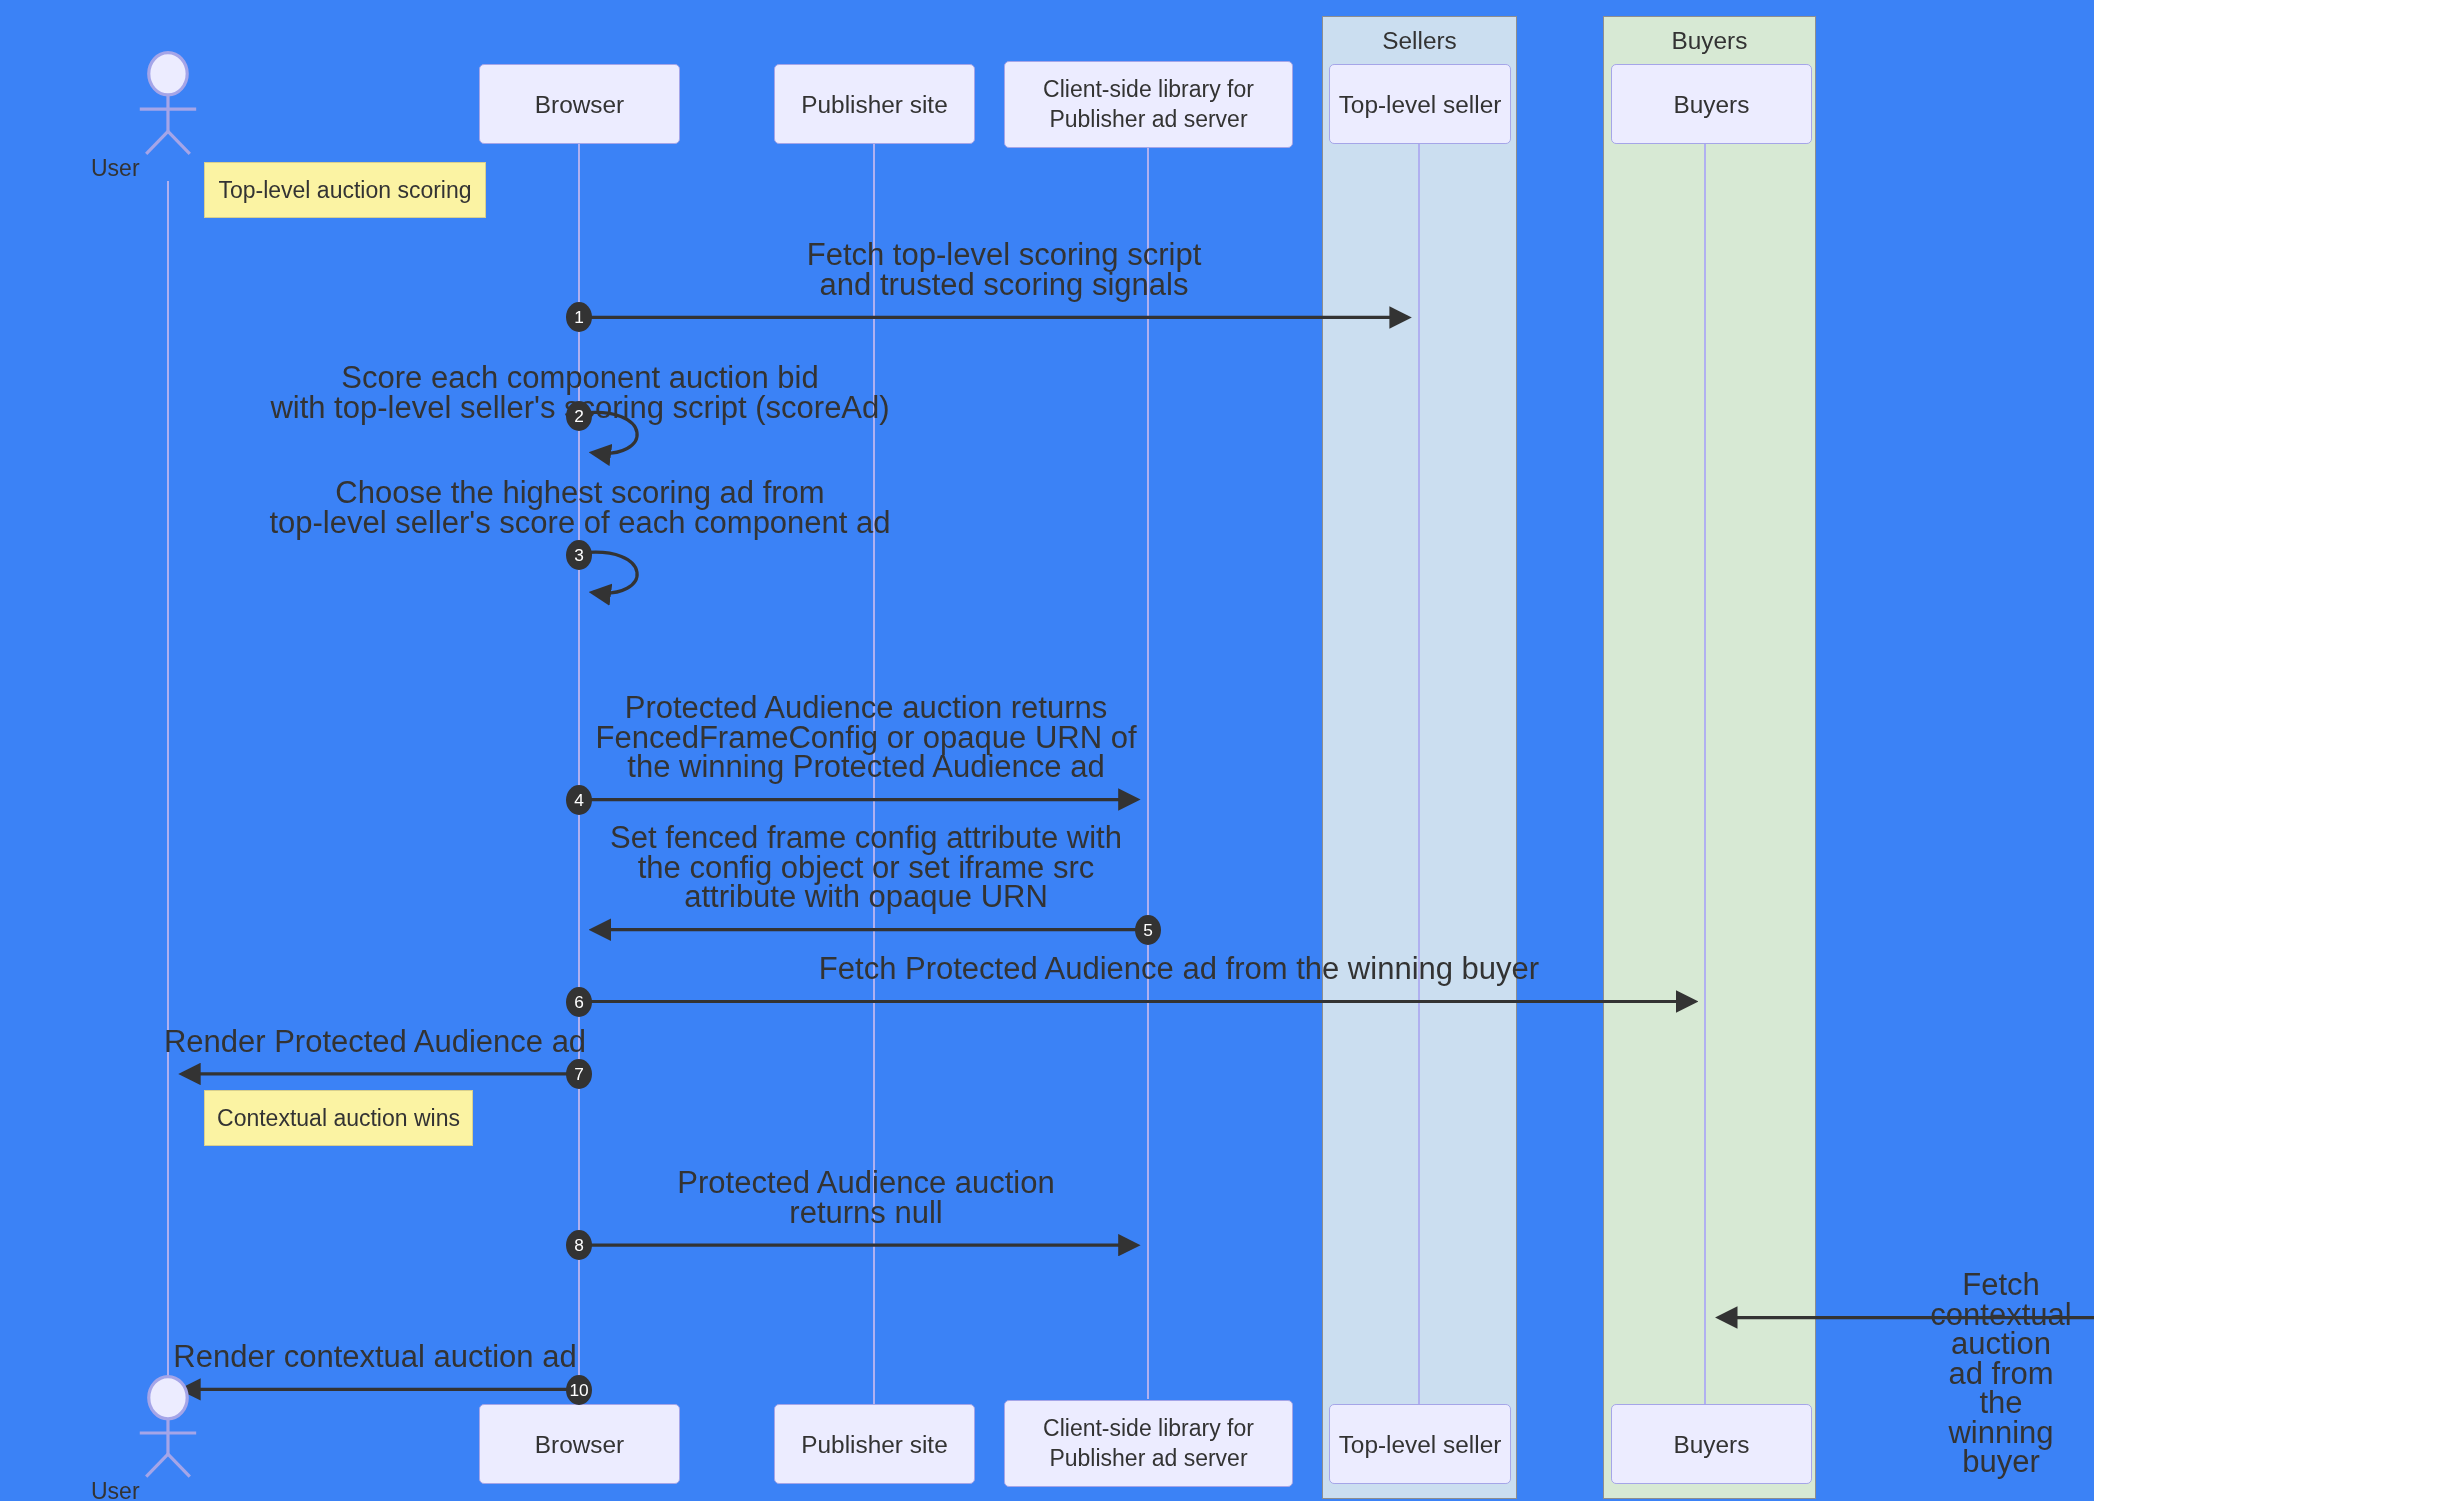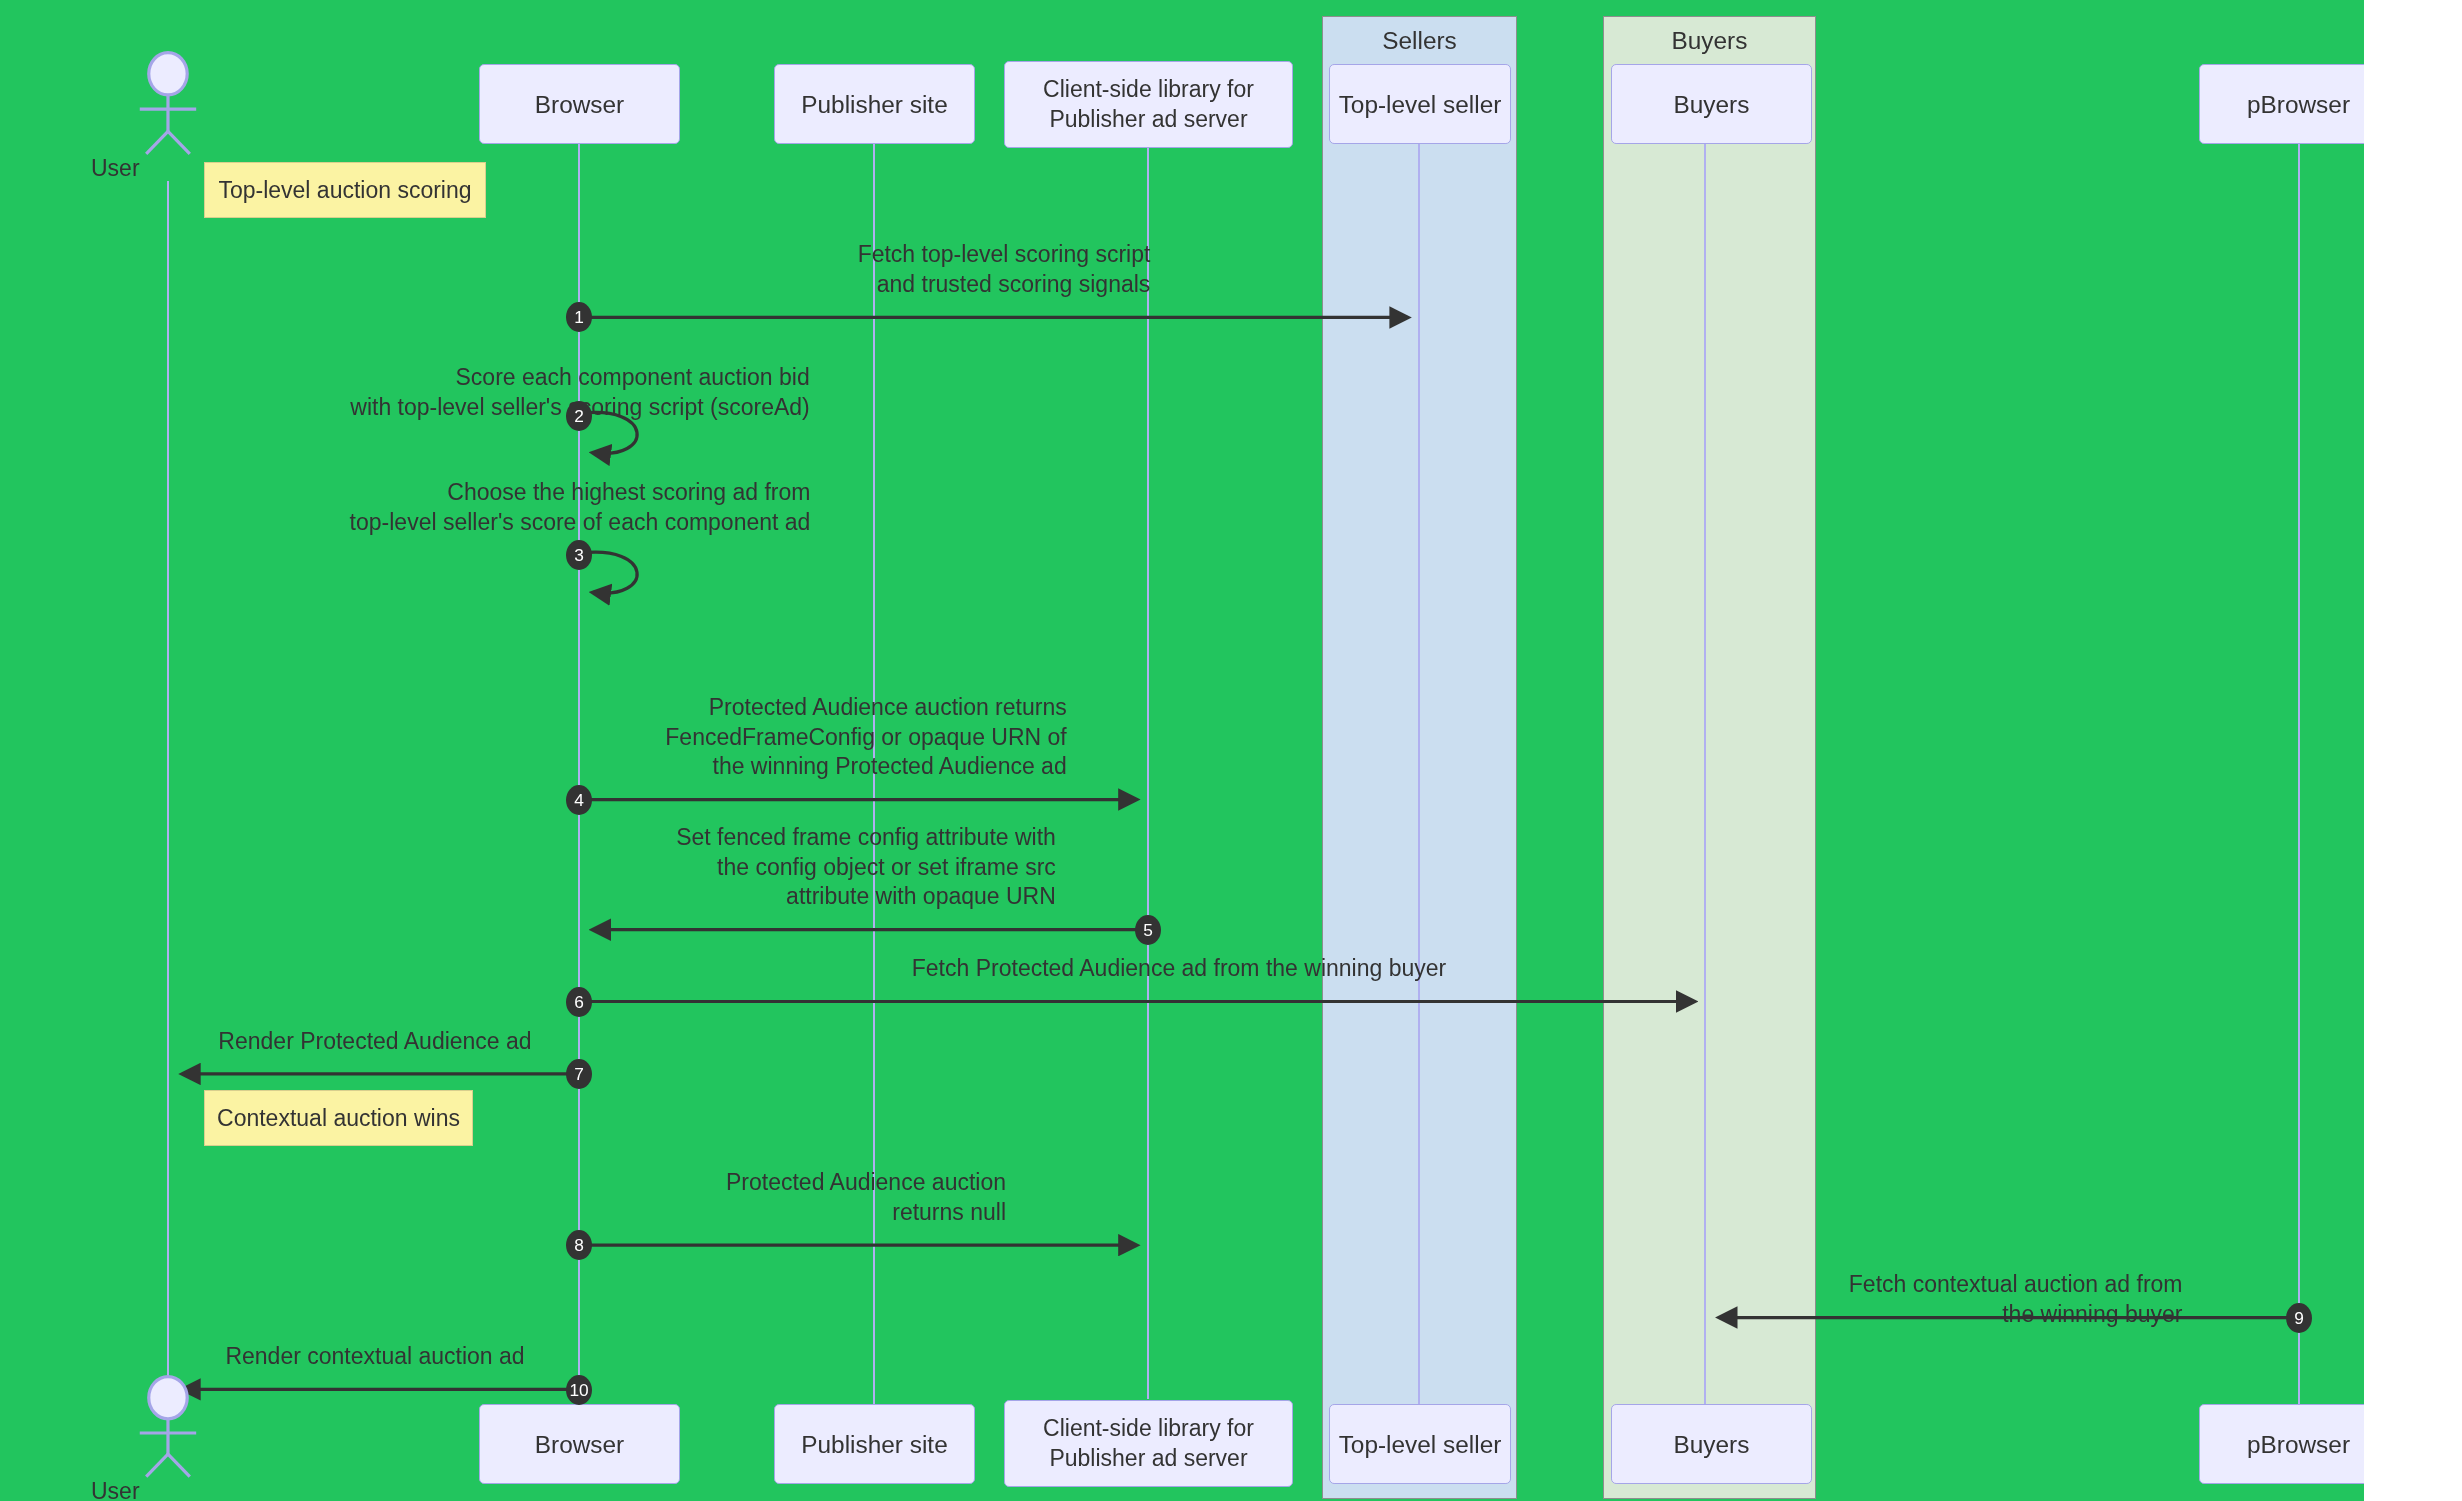--- a/index.html
+++ b/index.html
@@ -1,31 +1,31 @@
 <!DOCTYPE html>
 <html style="font-size:10.3px"><head>
 <meta charset="utf-8">
 <style>
   html,body{margin:0;padding:0;background:#ffffff;}
-  #canvas{position:relative;width:2364px;height:1501px;background:#22c55e;
+  #canvas{position:relative;width:2094px;height:1501px;background:#3b82f6;
           font-family:"Liberation Sans","DejaVu Sans",sans-serif;color:#333333;overflow:hidden;}
   .group{position:absolute;border:1.3px solid #8e8e8e;box-sizing:border-box;}
   .group-label{position:absolute;left:0;top:10.3px;width:100%;text-align:center;
                font-size:24.4px;color:#333;}
   .lifeline{position:absolute;width:1.9px;background:#b0b0f0;}
   .actor-box{position:absolute;background:#ececff;border:1.9px solid #a5a5e8;border-radius:5.1px;
              box-sizing:border-box;display:flex;align-items:center;justify-content:center;
              font-size:24.4px;text-align:center;white-space:pre-line;line-height:31px;}
   .actor-box.small-text{font-size:23px;line-height:29.5px;}
   .person-label{position:absolute;width:154px;text-align:left;font-size:23px;}
   .note{position:absolute;background:#fbf3a3;border:1.3px solid #d8cf8e;border-radius:0;
         box-sizing:border-box;display:flex;align-items:center;justify-content:center;
         font-size:23px;white-space:nowrap;}
-  .msg-text{position:absolute;transform:translateX(-50%);text-align:right;
-            font-size:23px;line-height:29.5px;white-space:pre-line;}
+  .msg-text{position:absolute;transform:translateX(-50%);text-align:center;
+            font-size:31px;line-height:29.5px;white-space:pre-line;}
   .seq-badge{position:absolute;width:26px;height:30px;background:#333333;color:#ffffff;
              border-radius:50%;display:flex;align-items:center;justify-content:center;
              font-size:17.3px;transform:translate(-50%,-50%);z-index:6;}
   .layer{position:absolute;left:0;top:0;z-index:4;}
   .above{z-index:5;}
 </style>
 </head>
 <body>
 
 <div id="canvas">

